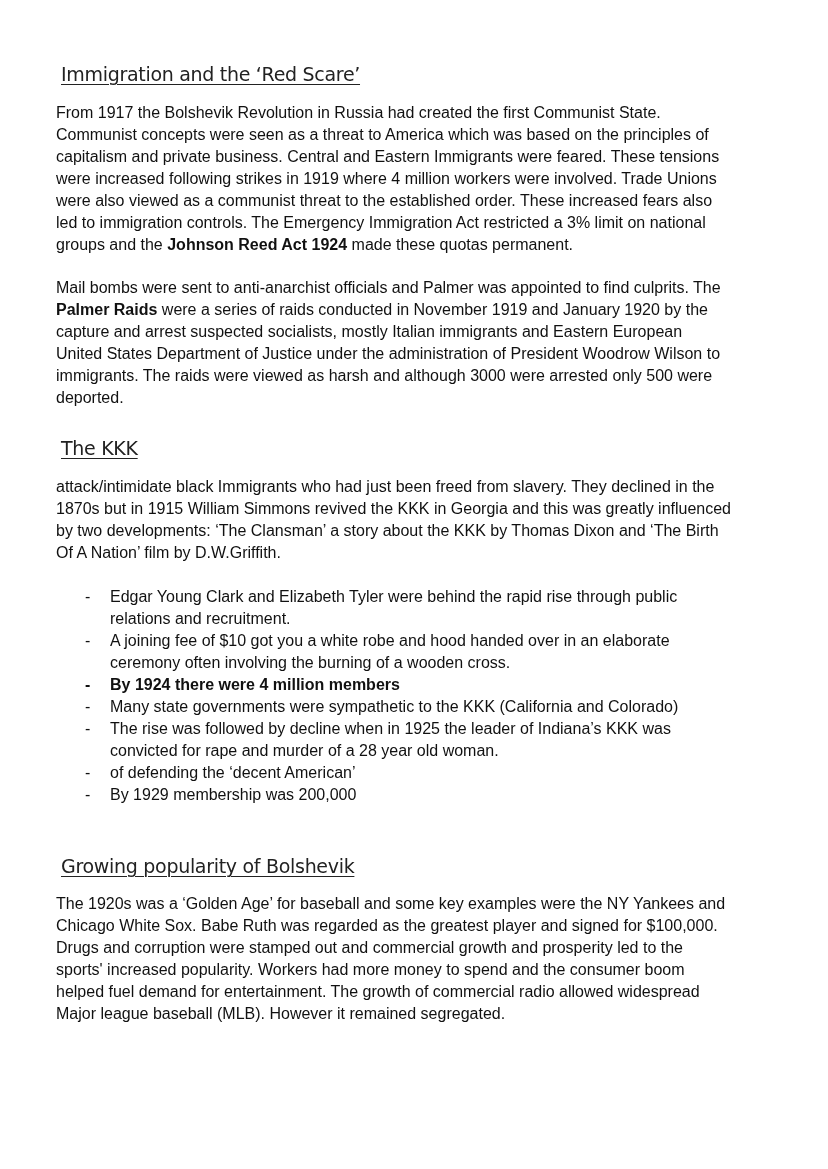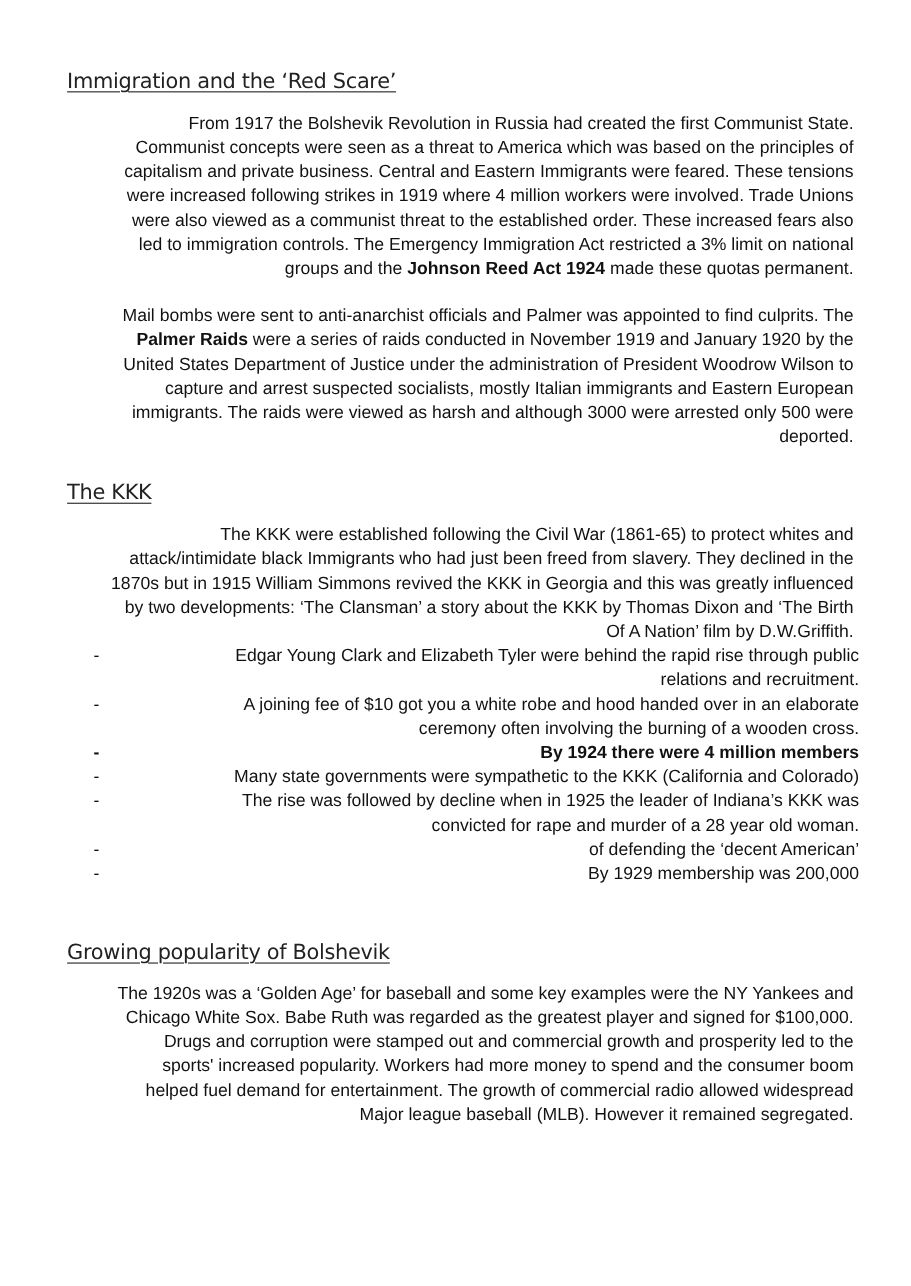--- a/index.html
+++ b/index.html
@@ -1,17 +1,17 @@
 <!DOCTYPE html>
 <html><head>
 <meta charset="utf-8">
 <style>
   html, body { margin: 0; padding: 0; background: #ffffff; }
   body { width: 828px; height: 1169px; position: relative; overflow: hidden; }
-  .page { position: absolute; left: 0; top: 0; width: 700px; height: 1169px; background: #fff; text-align: right; }
+  .page { position: absolute; left: 0; top: 0; width: 700px; height: 1169px; background: #fff; }
   .heading {
     position: absolute; left: 61px;
     font-family: "DejaVu Sans", sans-serif;
     font-size: 19px; color: #222; text-decoration: underline;
     text-underline-offset: 3px; text-decoration-thickness: 1px;
     letter-spacing: -0.3px; white-space: nowrap; margin: 0; font-weight: normal;
   }
   .para {
     position: absolute; left: 56px; width: 720px;
     font-family: "Liberation Sans", sans-serif;
@@ -35,29 +35,28 @@
       <span class="line"><span>Communist concepts were seen as a threat to America which was based on the principles of</span></span>
       <span class="line"><span>capitalism and private business. Central and Eastern Immigrants were feared. These tensions</span></span>
       <span class="line"><span>were increased following strikes in 1919 where 4 million workers were involved. Trade Unions</span></span>
       <span class="line"><span>were also viewed as a communist threat to the established order. These increased fears also</span></span>
       <span class="line"><span>led to immigration controls. The Emergency Immigration Act restricted a 3% limit on national</span></span>
       <span class="line"><span>groups and the </span><b>Johnson Reed Act 1924</b><span> made these quotas permanent.</span></span>
     </div>
   <div class="para" style="top:277px">
       <span class="line"><span>Mail bombs were sent to anti-anarchist officials and Palmer was appointed to find culprits. The</span></span>
       <span class="line"><b>Palmer Raids</b><span> were a series of raids conducted in November 1919 and January 1920 by the</span></span>
+      <span class="line"><span>capture and arrest suspected socialists, mostly Italian immigrants and Eastern European</span></span>
       <span class="line"><span>United States Department of Justice under the administration of President Woodrow Wilson to</span></span>
-      <span class="line"><span>capture and arrest suspected socialists, mostly Italian immigrants and Eastern European</span></span>
       <span class="line"><span>immigrants. The raids were viewed as harsh and although 3000 were arrested only 500 were</span></span>
       <span class="line"><span>deported.</span></span>
     </div>
 
   <h2 class="heading" style="top:437px">The KKK</h2>
   <div class="para" style="top:476px">
-      <span class="line"><span>The KKK were established following the Civil War (1861-65) to protect whites and</span></span>
       <span class="line"><span>attack/intimidate black Immigrants who had just been freed from slavery. They declined in the</span></span>
       <span class="line"><span>1870s but in 1915 William Simmons revived the KKK in Georgia and this was greatly influenced</span></span>
       <span class="line"><span>by two developments: ‘The Clansman’ a story about the KKK by Thomas Dixon and ‘The Birth</span></span>
       <span class="line"><span>Of A Nation’ film by D.W.Griffith.</span></span>
     </div>
   <ul class="list" style="top:586px">
       <li class="li">
         <span class="dash">-</span>
         <span class="line">Edgar Young Clark and Elizabeth Tyler were behind the rapid rise through public</span>
         <span class="line">relations and recruitment.</span>

